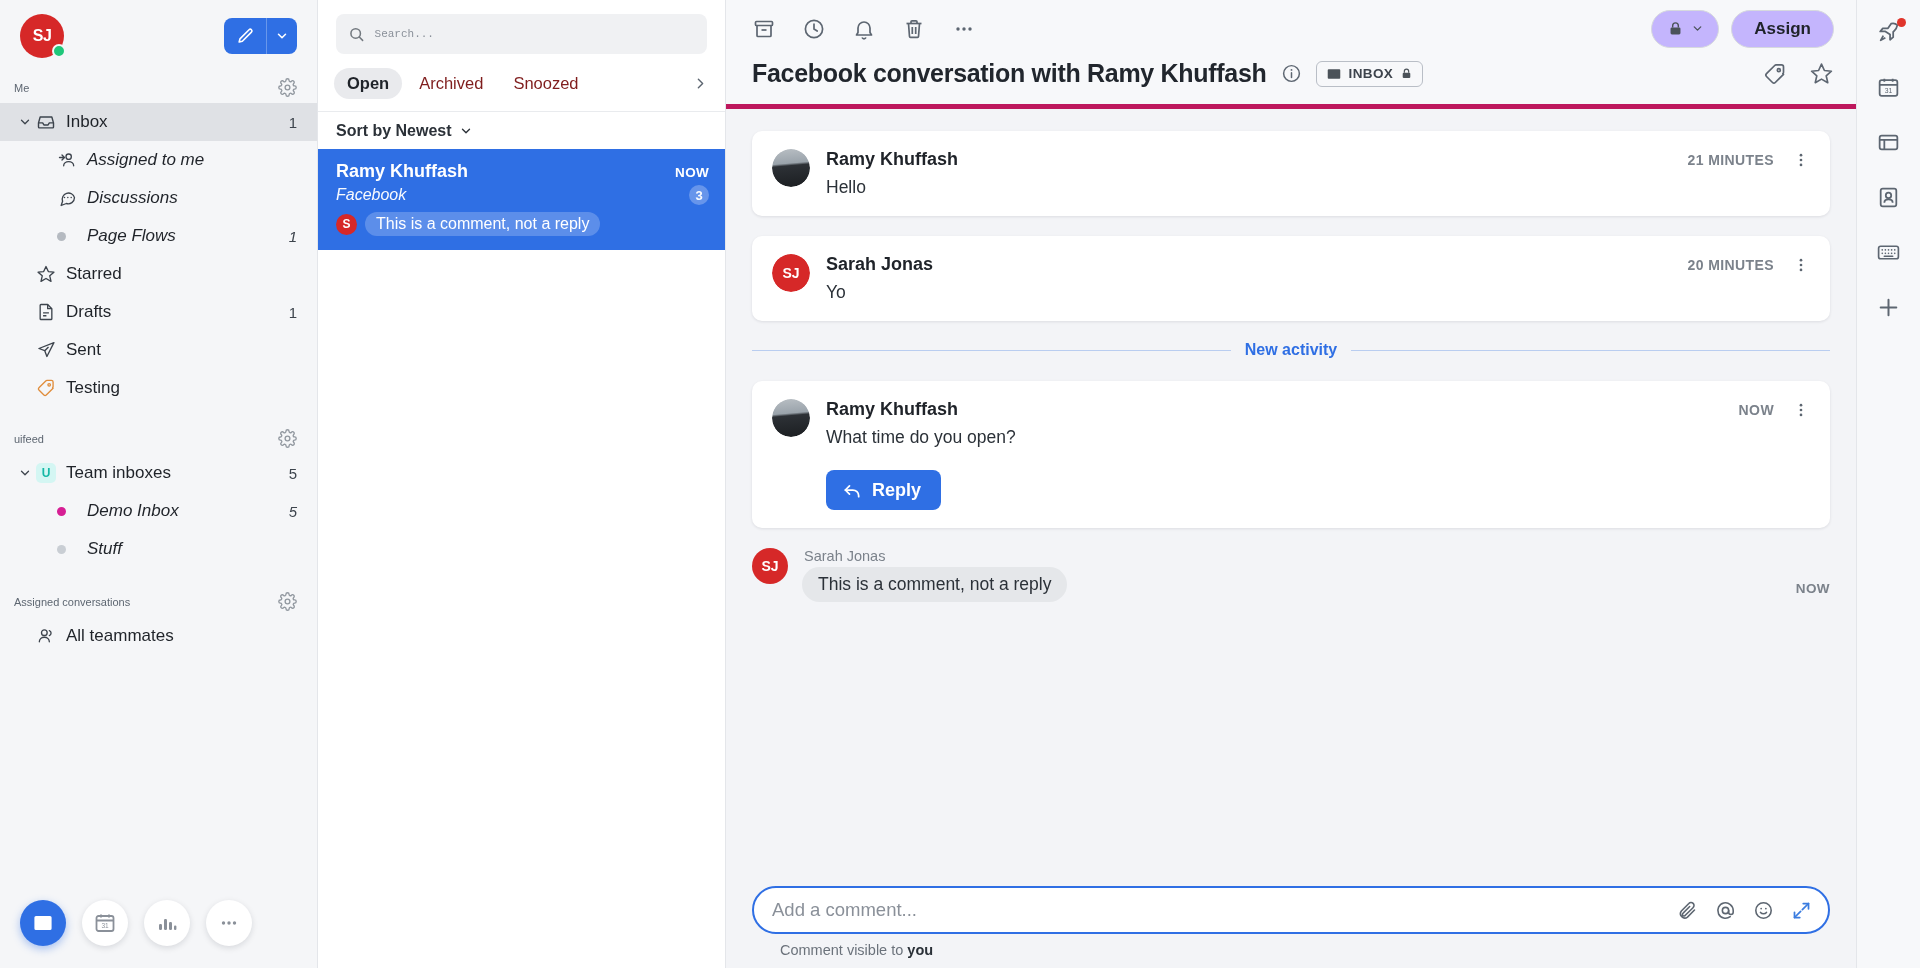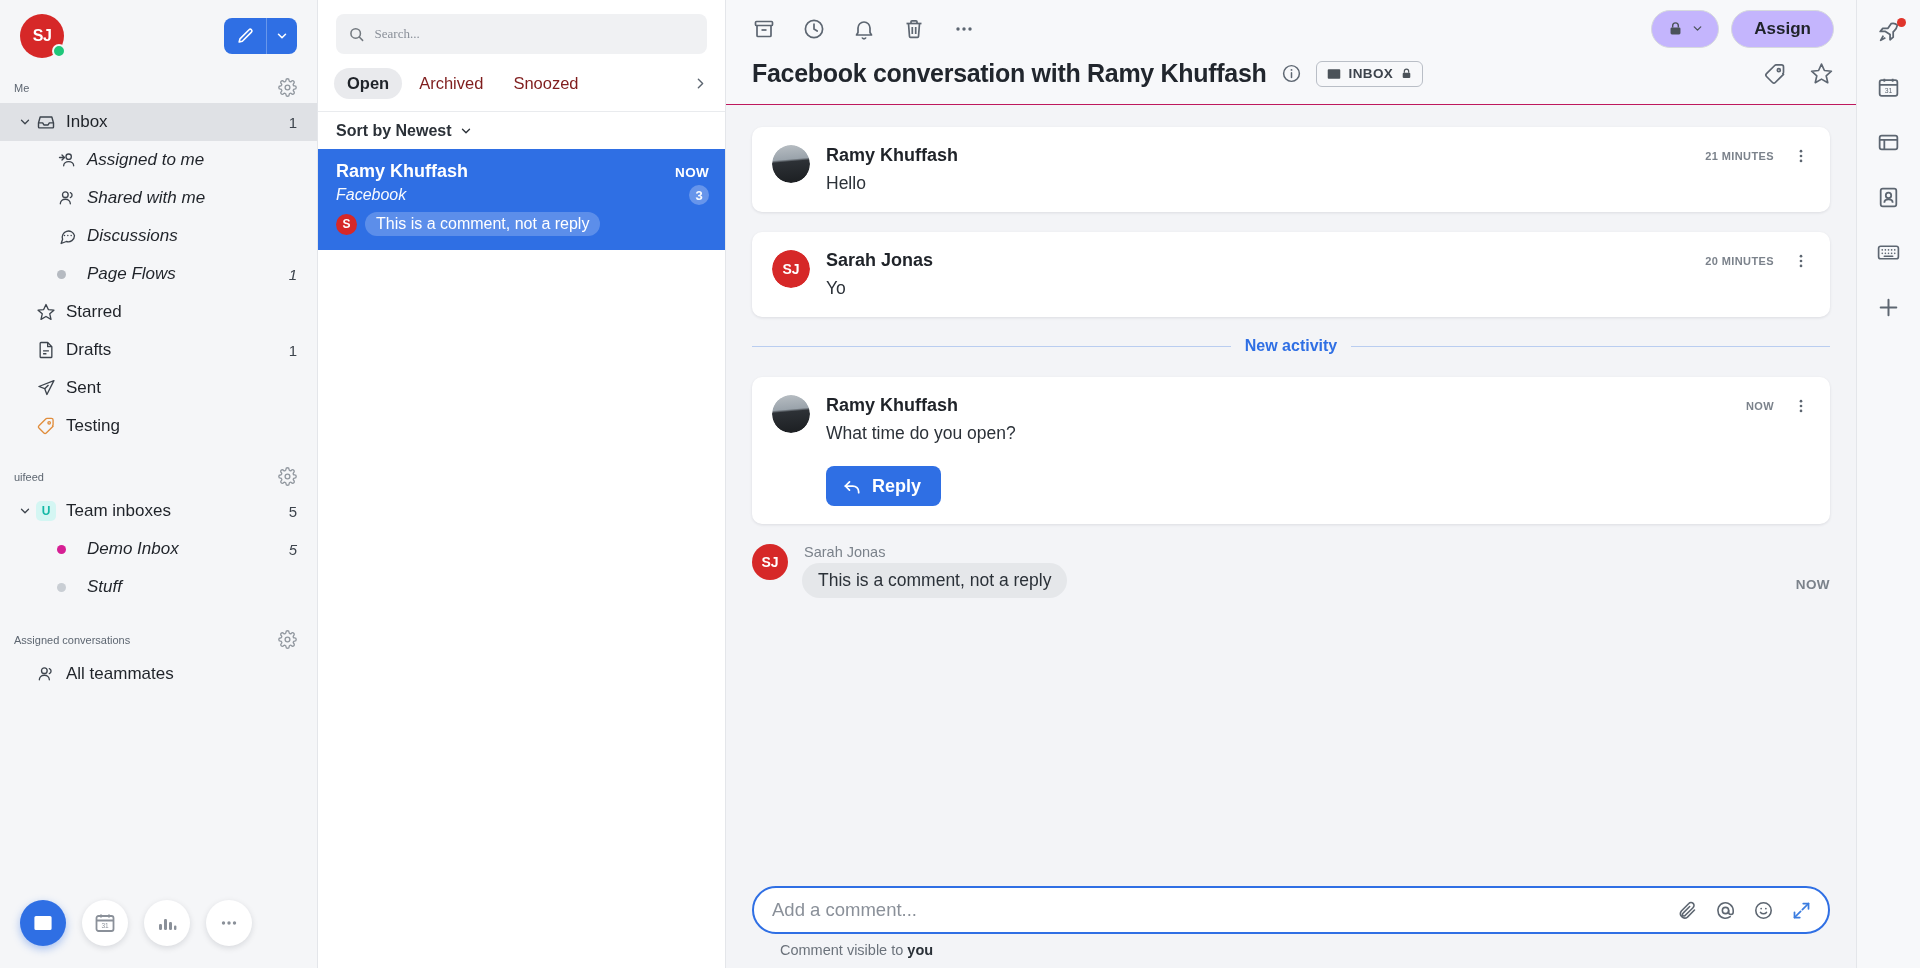--- a/index.html
+++ b/index.html
@@ -75,22 +75,22 @@
   .listpanel {
     width: 408px; flex: 0 0 408px; height: 968px; background: #fff;
     border-right: 1px solid #e4e6ea; display: flex; flex-direction: column;
   }
   .search-row { padding: 14px 18px 10px 18px; }
   .search-box {
     height: 40px; background: #f0f1f3; border-radius: 8px; display: flex;
     align-items: center; padding: 0 12px; gap: 9px; cursor: text;
   }
   .search-box input {
-    border: none; background: transparent; outline: none; font-size: 13px;
-    color: #c2410c; width: 100%; font-family: Liberation Serif, serif;
+    border: none; background: transparent; outline: none; font-size: 11px;
+    color: #c2410c; width: 100%; font-family: Liberation Mono, monospace;
   }
   .search-box input::placeholder { color: #8a9099; }
   .tabs-row {
     display: flex; align-items: center; padding: 4px 14px 12px 16px; gap: 4px;
     border-bottom: 1px solid #e9ebee;
   }
   .tab {
     padding: 6px 13px; border-radius: 16px; font-size: 16.5px; color: #7f1d1d; cursor: pointer;
   }
   .tab.active { background: #e9eaed; color: #1f2329; font-weight: 700; }
@@ -133,21 +133,21 @@
   .ticon { cursor: pointer; display: flex; align-items: center; justify-content: center; }
   .main-top-right { margin-left: auto; display: flex; align-items: center; gap: 12px; }
   .pill {
     height: 38px; border: 1px solid #d6d9de; background: #c4b5fd; border-radius: 19px;
     display: flex; align-items: center; justify-content: center; cursor: pointer;
   }
   .pill.lock { width: 68px; gap: 7px; }
   .pill.assign { padding: 0 22px; font-size: 17px; font-weight: 700; color: #1f2329; }
   .main-head {
     display: flex; align-items: center; padding: 2px 22px 16px 26px; gap: 14px;
-    background: #f7f8fa; border-bottom: 1px solid #be185d;
+    background: #f7f8fa; border-bottom: 5px solid #be185d;
   }
   .conv-title { font-size: 25px; font-weight: 700; color: #21262d; letter-spacing: -.3px; }
   .inbox-chip {
     display: flex; align-items: center; gap: 7px; border: 1px solid #b9bec6;
     border-radius: 6px; padding: 4px 9px; font-size: 13.5px; font-weight: 700;
     color: #3d444d; letter-spacing: .4px; cursor: pointer;
   }
   .head-right { margin-left: auto; display: flex; align-items: center; gap: 22px; }
 
   .thread { flex: 1; overflow-y: auto; padding: 22px 26px 0 26px; }
@@ -160,21 +160,21 @@
     width: 38px; height: 38px; border-radius: 50%;
     background: linear-gradient(175deg,#b9bfc4 0%,#9aa3ab 38%,#2d3136 44%,#1b1e21 100%);
   }
   .av-init {
     width: 38px; height: 38px; border-radius: 50%; background: #d62828; color: #fff;
     font-size: 14px; font-weight: 700; display: flex; align-items: center; justify-content: center;
   }
   .msg-body { flex: 1; min-width: 0; }
   .msg-hd { display: flex; align-items: center; }
   .msg-name { font-size: 18px; font-weight: 700; color: #1f2329; flex: 1; }
-  .msg-time { font-size: 11px; font-weight: 700; color: #7b828b; letter-spacing: .4px; text-align: center; }
+  .msg-time { font-size: 14px; font-weight: 700; color: #7b828b; letter-spacing: .4px; text-align: center; }
   .msg-menu { margin-left: 18px; cursor: pointer; display: flex; }
   .msg-text { font-size: 17.5px; color: #2b3138; margin-top: 7px; }
   .reply-btn {
     margin-top: 22px; background: #2f6fe4; color: #fff; border: none; border-radius: 8px;
     height: 40px; padding: 0 20px 0 16px; display: inline-flex; align-items: center; gap: 10px;
     font-size: 18px; font-weight: 700; cursor: pointer; font-family: "Liberation Sans", sans-serif;
   }
   .divider { display: flex; align-items: center; gap: 14px; margin: 8px 0 22px 0; }
   .divider .ln { flex: 1; height: 1px; background: #b9cdf0; }
   .divider .tx { font-size: 16px; font-weight: 700; color: #2f6fe4; }
@@ -273,31 +273,20 @@
         <svg width="20" height="20" viewBox="0 0 24 24" fill="none" stroke="#3d444d" stroke-width="1.6" stroke-linecap="round" stroke-linejoin="round">
             <circle cx="14" cy="8" r="3.2"></circle>
             <path d="M8 19c0-3 2.7-5 6-5s6 2 6 5"></path>
             <path d="M3 9h5M6 6l3 3-3 3"></path>
           </svg>
       </span>
       <span class="lbl">Assigned to me</span>
       <span class="cnt"></span>
     </div>
 
-    <div class="nav-item sub">
-      <span class="ico">
-        <svg width="20" height="20" viewBox="0 0 24 24" fill="none" stroke="#3d444d" stroke-width="1.6" stroke-linecap="round" stroke-linejoin="round">
-            <circle cx="10" cy="8" r="3.4"></circle>
-            <path d="M4 19c0-3.3 2.7-5.5 6-5.5s6 2.2 6 5.5"></path>
-            <path d="M16 5.5a3.2 3.2 0 0 1 0 6"></path>
-          </svg>
-      </span>
-      <span class="lbl">Shared with me</span>
-      <span class="cnt"></span>
-    </div>
 
     <div class="nav-item sub">
       <span class="ico">
         <svg width="20" height="20" viewBox="0 0 24 24" fill="none" stroke="#3d444d" stroke-width="1.6" stroke-linejoin="round">
             <path d="M21 11.5a7.5 7.5 0 0 1-9.8 7.1L5 21l1.7-5A7.5 7.5 0 1 1 21 11.5z"></path>
             <circle cx="9" cy="11.5" r=".9" fill="#3d444d" stroke="none"></circle>
             <circle cx="13" cy="11.5" r=".9" fill="#3d444d" stroke="none"></circle>
             <circle cx="17" cy="11.5" r=".9" fill="#3d444d" stroke="none"></circle>
           </svg>
       </span>

